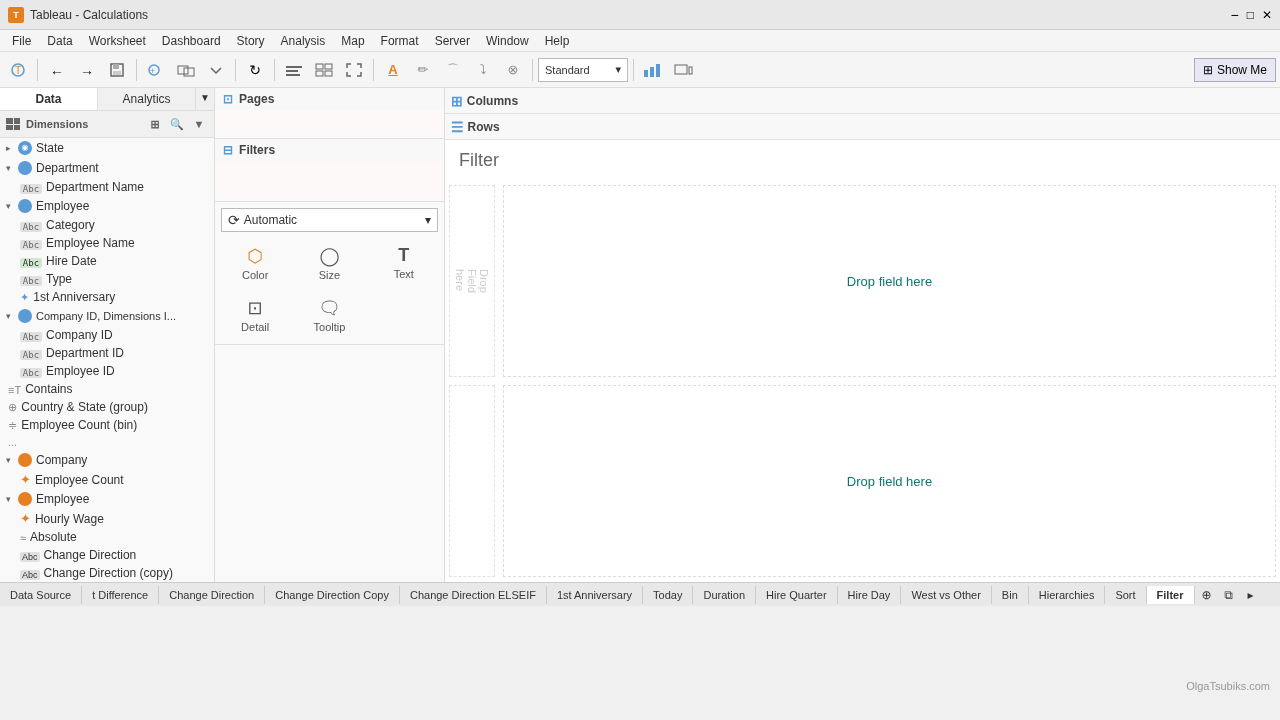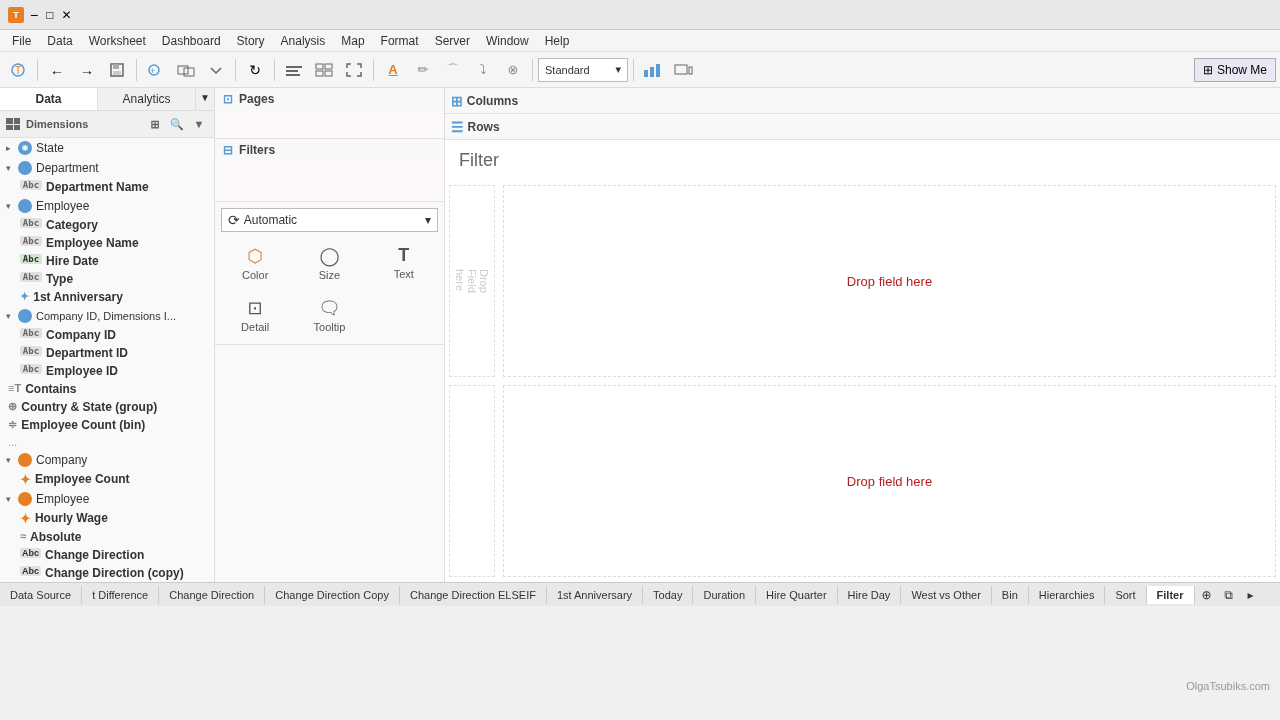--- a/index.html
+++ b/index.html
@@ -36,34 +36,34 @@
     .section-controls { margin-left: auto; display: flex; gap: 4px; }
     .sc-btn { width: 18px; height: 18px; display: flex; align-items: center; justify-content: center; cursor: pointer; font-size: 11px; color: #666; }
 
     #left-scroll { flex: 1; overflow-y: auto; overflow-x: hidden; }
     #left-scroll::-webkit-scrollbar { width: 8px; }
     #left-scroll::-webkit-scrollbar-thumb { background: #ccc; }
 
     .field-group { }
     .field-group-header { display: flex; align-items: center; padding: 3px 6px; cursor: pointer; font-size: 12px; }
     .expand-arrow { width: 12px; font-size: 9px; color: #666; }
-    .field-item { display: flex; align-items: flex-start; padding: 2px 6px 2px 20px; cursor: pointer; font-size: 12px; font-weight: bold; }
+    .field-item { display: flex; align-items: flex-end; padding: 2px 6px 2px 20px; cursor: pointer; font-size: 12px; }
     .field-type-abc { font-size: 9px; color: #666; background: #e0e0e0; border-radius: 2px; padding: 0 2px; margin-right: 4px; font-family: monospace; min-width: 22px; text-align: center; }
 
     .shelf { border-bottom: 1px solid #e0e0e0; }
     .shelf-header { display: flex; align-items: center; padding: 4px 8px; font-size: 12px; font-weight: 600; color: #444; background: #f8f8f8; }
     .shelf-body { min-height: 30px; padding: 4px 8px; background: #fef9f9; }
     .col-row-shelf { display: flex; align-items: center; border-bottom: 1px solid #e0e0e0; height: 26px; padding: 0 6px; background: #f8f8f8; }
     .col-row-label { font-size: 12px; font-weight: 600; color: #444; display: flex; align-items: center; gap: 4px; min-width: 80px; }
 
     
     #view-area { flex: 1; background: white; display: flex; flex-direction: column; position: relative; }
     .filter-title { font-size: 18px; color: #666; padding: 10px 14px; }
     .drop-zone-row { display: flex; height: calc(50% - 20px); }
-    .drop-zone { flex: 1; display: flex; align-items: center; justify-content: center; color: #b91c1c; font-size: 13px; border: 1px dashed #ddd; margin: 4px; }
+    .drop-zone { flex: 1; display: flex; align-items: center; justify-content: center; color: #0f766e; font-size: 13px; border: 1px dashed #ddd; margin: 4px; }
 
     
     #marks-panel { padding: 6px; }
     .marks-type-selector { display: flex; align-items: center; border: 1px solid #bbb; background: white; padding: 3px 6px; margin-bottom: 8px; cursor: pointer; font-size: 12px; }
     .marks-buttons { display: grid; grid-template-columns: 1fr 1fr 1fr; gap: 6px; }
     .mark-btn { display: flex; flex-direction: column; align-items: center; padding: 4px; cursor: pointer; font-size: 11px; color: #555; border: 1px solid transparent; }
     .mark-icon { font-size: 18px; margin-bottom: 2px; }
     .mark-icon.color { color: #e67e22; }
     .mark-icon.size { color: #555; }
     .mark-icon.text { color: #555; }
@@ -78,20 +78,21 @@
     .bottom-tab-icon { width: 20px; height: 20px; display: flex; align-items: center; justify-content: center; cursor: pointer; font-size: 12px; }
 
     
     #watermark { position: fixed; bottom: 28px; right: 10px; font-size: 11px; color: #999; pointer-events: none; }
   </style>
 </head>
 <body>
 
 <div id="title-bar">
   <div style="width:16px;height:16px;background:#e67e22;border-radius:2px;margin-right:6px;display:flex;align-items:center;justify-content:center;color:white;font-size:9px;font-weight:bold;">T</div>
+  <span style="font-size:12px;flex:1;">Tableau - Calculations</span>
   <div style="display:flex;gap:8px;align-items:center;">
     <button style="background:transparent;border:none;cursor:pointer;font-size:14px;line-height:1;">−</button>
     <button style="background:transparent;border:none;cursor:pointer;font-size:12px;line-height:1;">□</button>
     <button style="background:transparent;border:none;cursor:pointer;font-size:12px;line-height:1;">✕</button>
   </div>
 </div>
 
 <div id="menu-bar">
   <span class="menu-item">File</span>
   <span class="menu-item">Data</span>

